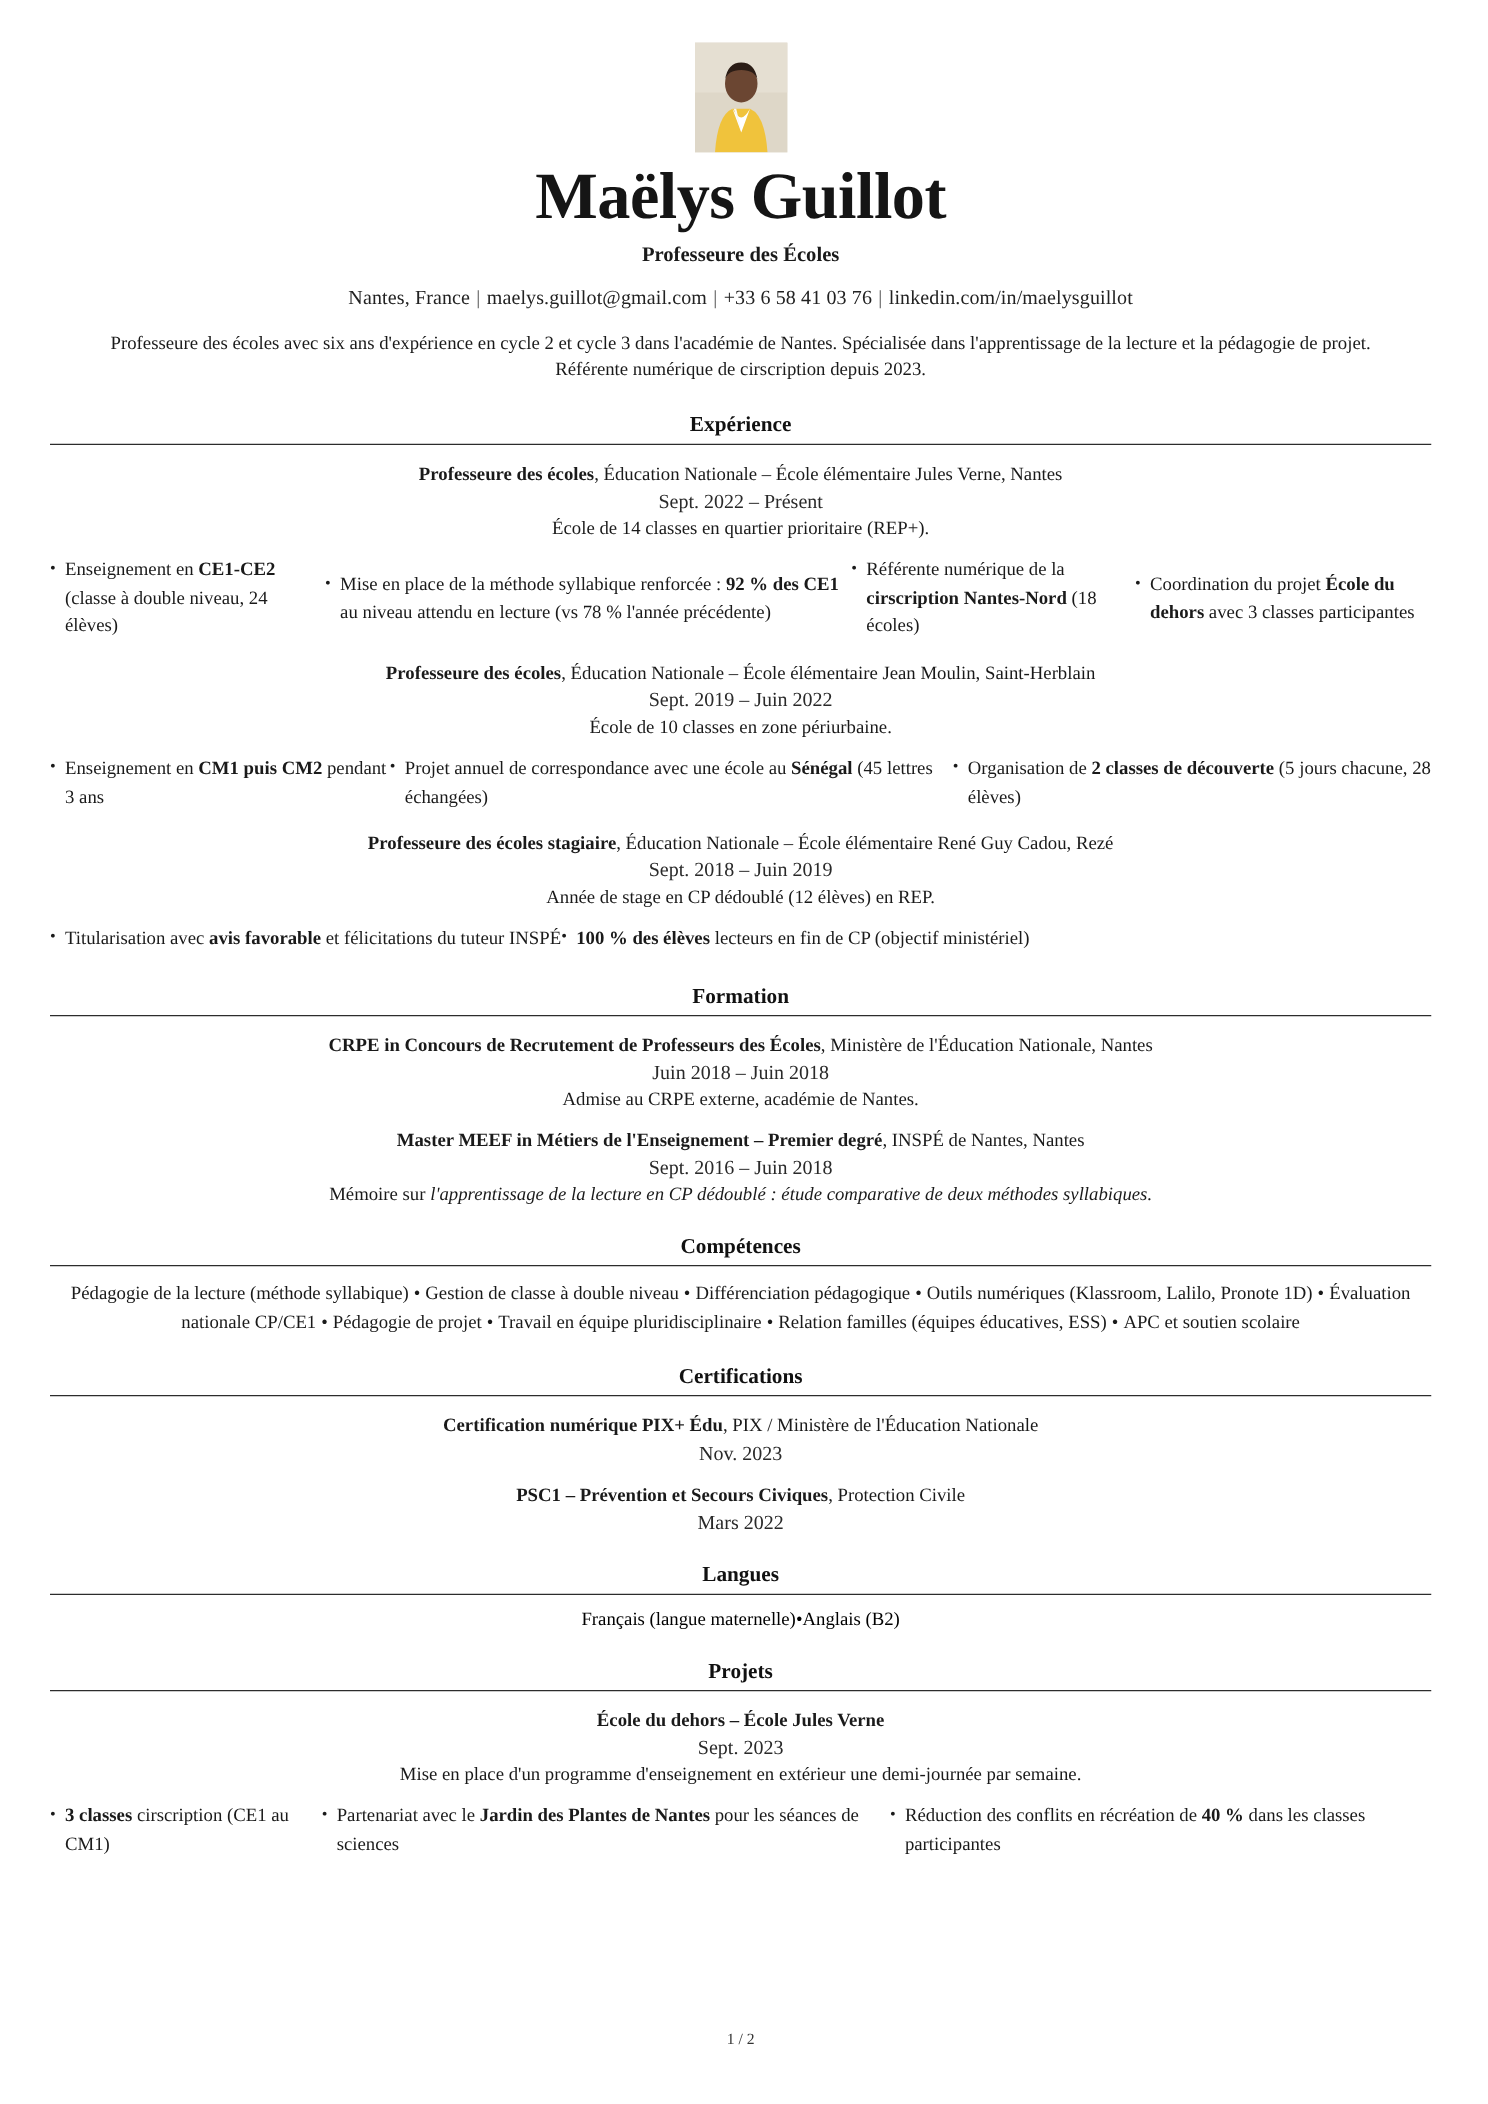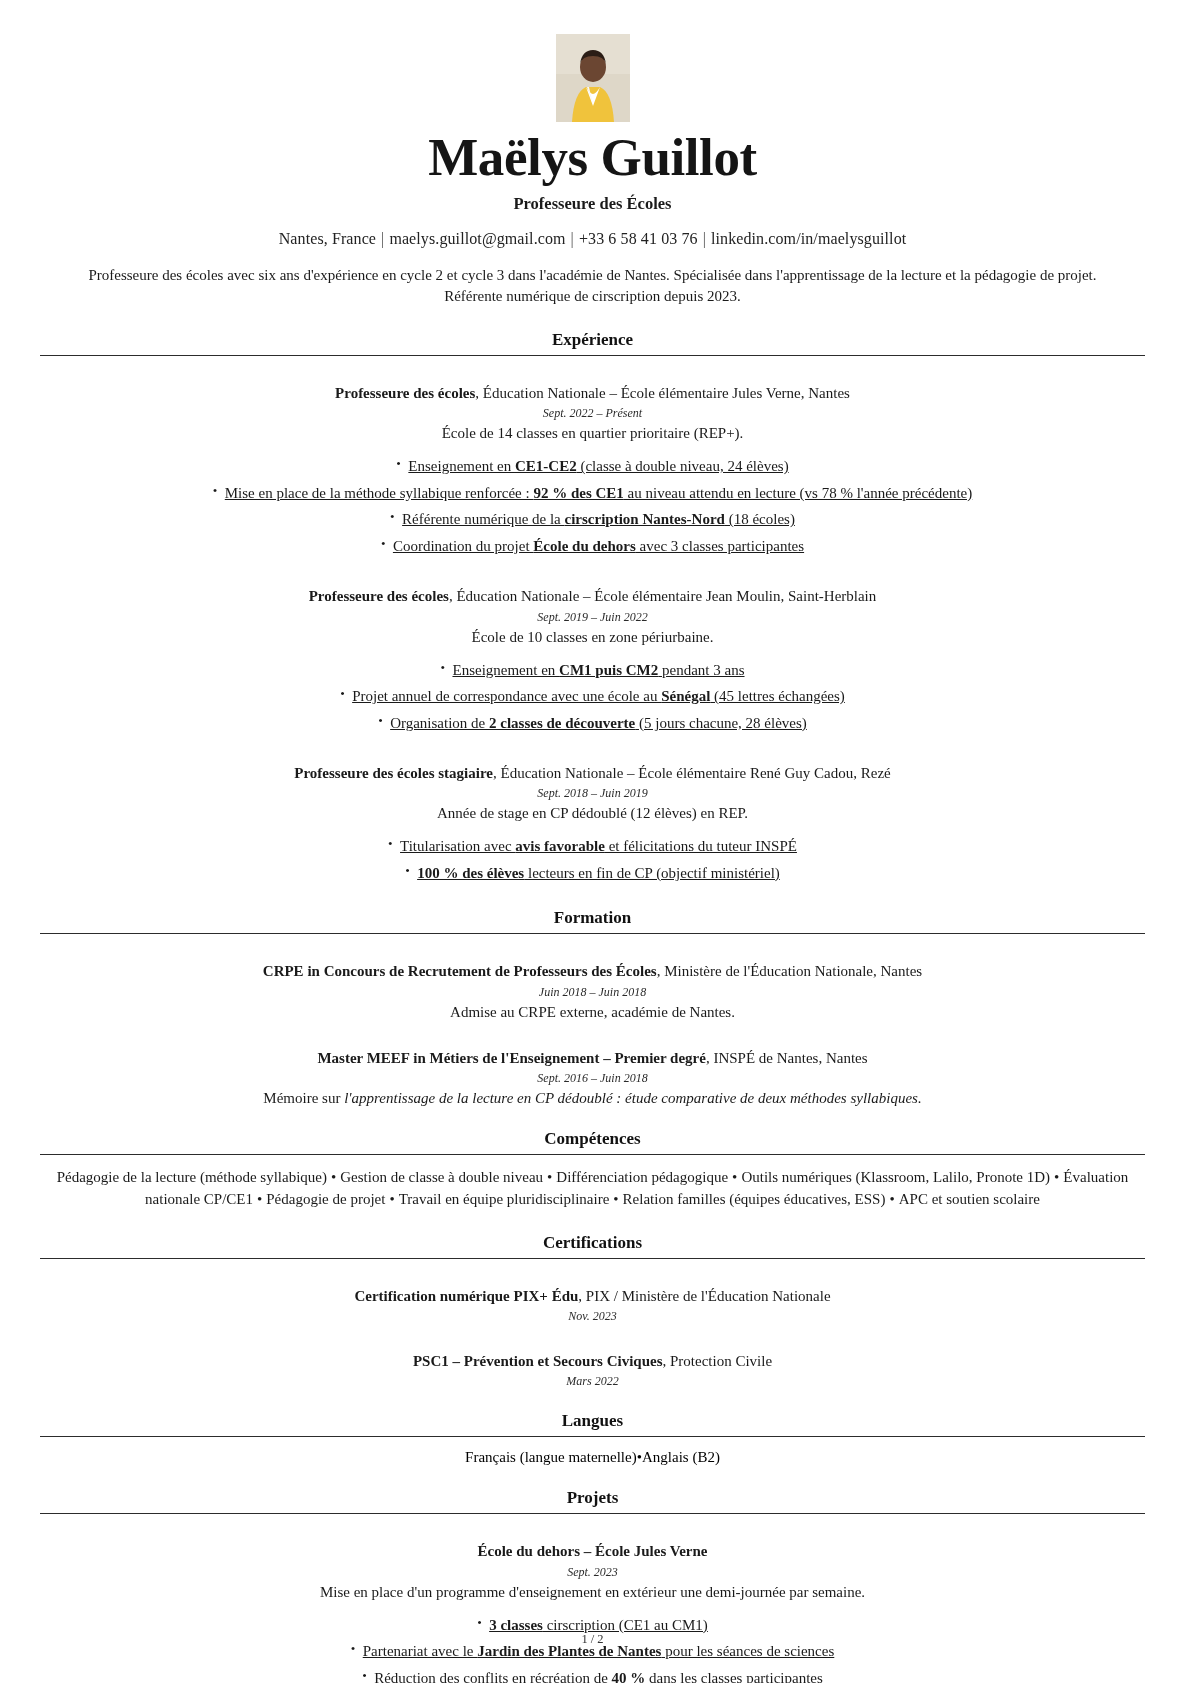--- a/index.html
+++ b/index.html
@@ -88,49 +88,47 @@
     color: #111;
   }
   .rule {
     border: 0;
     border-top: 1.6px solid #2c2c2c;
     margin: 0 0 4px 0;
     width: 100%;
   }
 
   .entry {
-    margin-top: 27px;
+    margin-top: 14px;
     text-align: center;
   }
   .entry-head {
     font-size: 15px;
     line-height: 1.35;
     color: #1a1a1a;
   }
   .entry-head b { font-weight: bold; }
   .entry-date {
-    font-size: 12px;
-    font-style: italic;
+    font-size: 16px;
     margin-top: 3px;
     color: #2a2a2a;
   }
   .entry-desc {
     font-size: 15px;
     margin-top: 4px;
     color: #1a1a1a;
   }
 
   .bullets {
     list-style: none;
     margin: 11px 0 0 0;
     padding: 0;
     display: flex;
-    flex-direction: column;
+    flex-direction: row;
     align-items: center;
-    text-decoration: underline;
   }
   .bullets li {
     font-size: 15px;
     line-height: 1.5;
     margin: 2px 0;
     color: #1a1a1a;
     text-align: left;
     position: relative;
     padding-left: 12px;
   }

